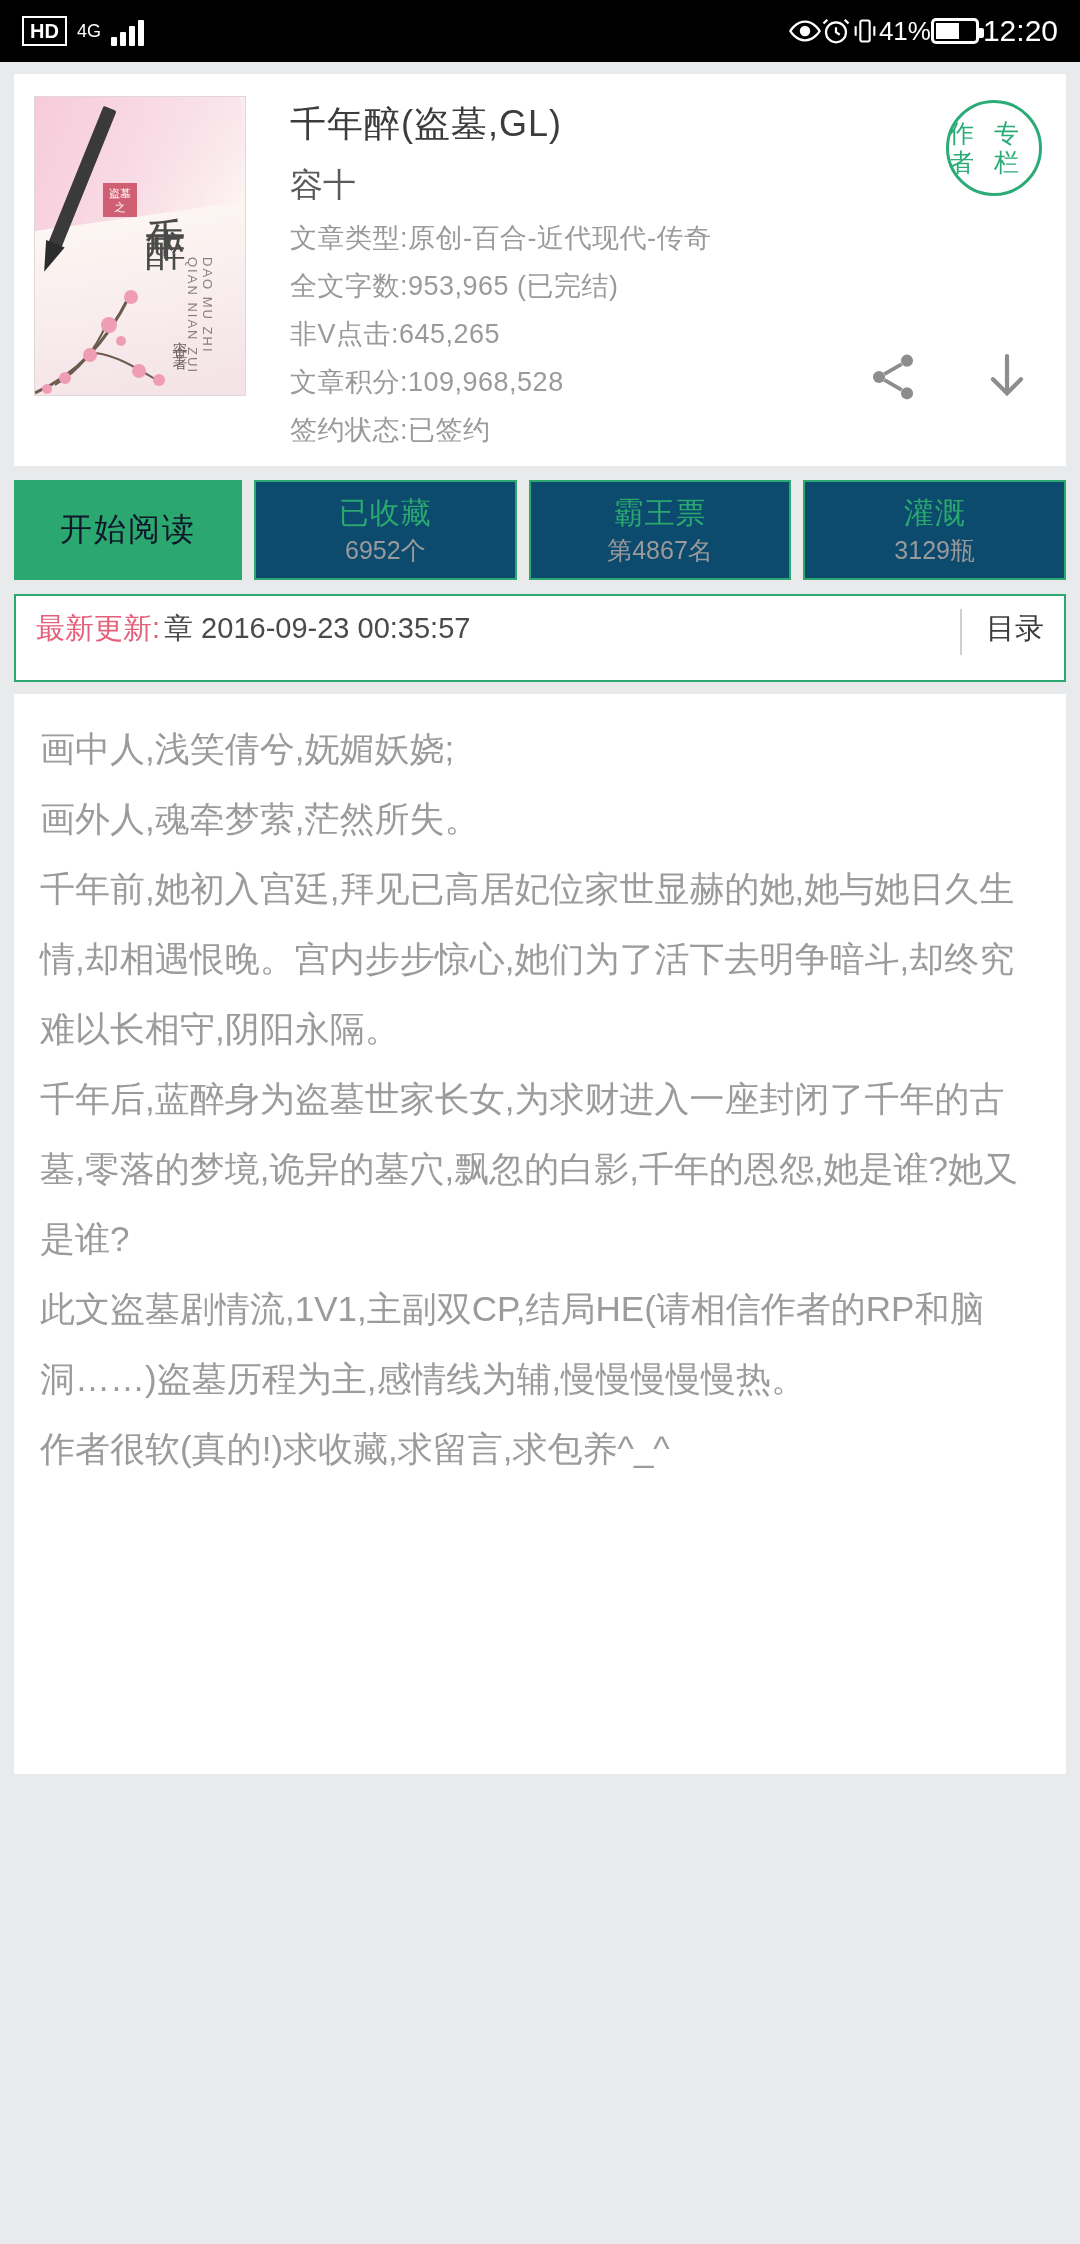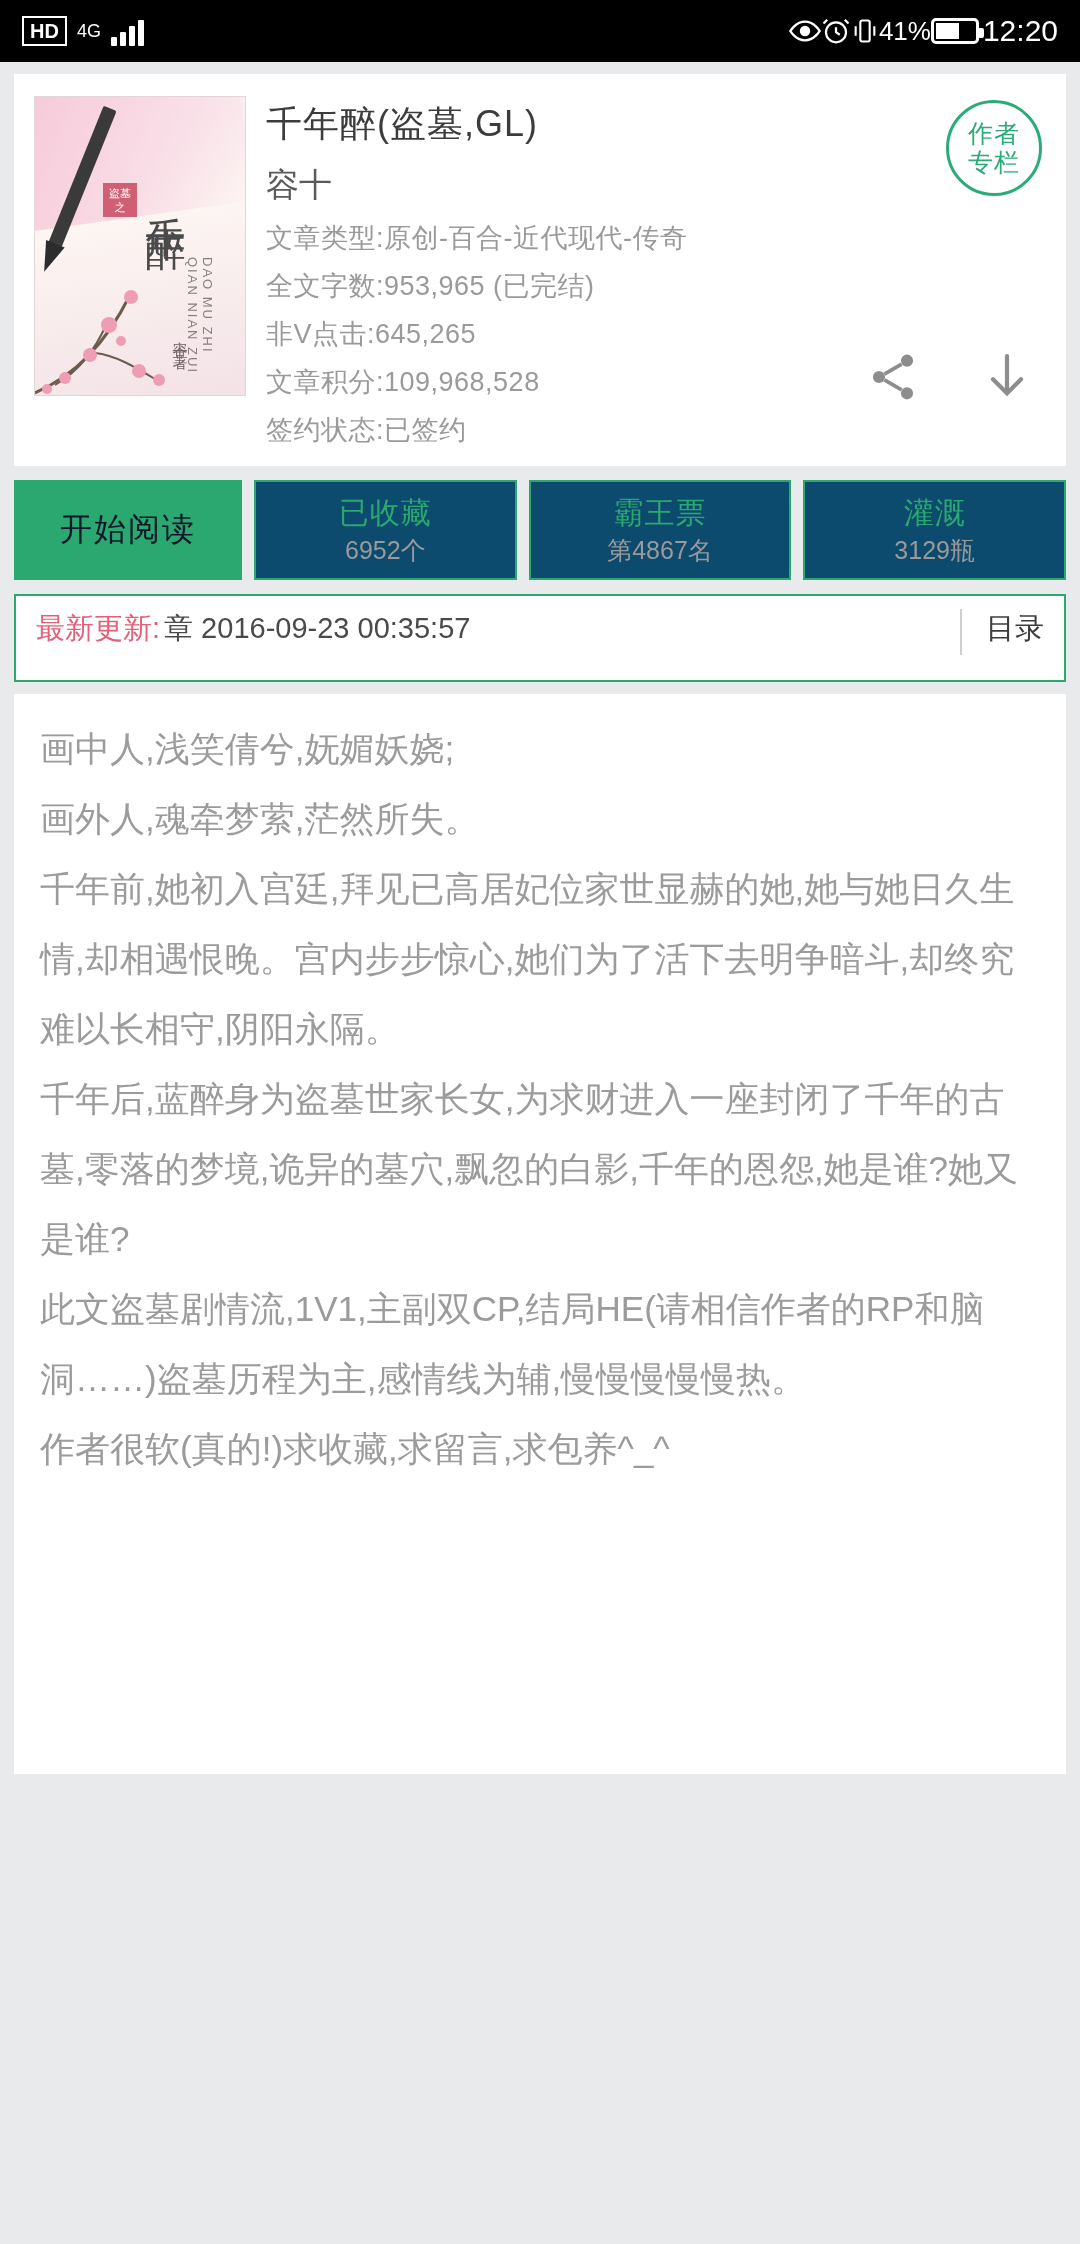--- a/index.html
+++ b/index.html
@@ -102,32 +102,32 @@
     font-size: 11px; text-align: center; line-height: 14px; padding: 3px;
   }
   .cover .author-v {
     position: absolute; top: 232px; right: 56px;
     font-size: 15px; color: #6d6164; writing-mode: vertical-rl; letter-spacing: 3px;
   }
   .cover .branch {
     position: absolute; left: 0; bottom: 0; width: 212px; height: 120px;
   }
 
-  .book-info { flex: 1; padding-left: 20px; padding-top: 4px; }
+  .book-info { flex: 1; padding-left: 44px; padding-top: 4px; }
   .book-title {
     font-size: 36px; color: #3c3c3c; font-weight: normal; letter-spacing: 1px;
   }
   .book-author { font-size: 33px; color: #5a5a5a; margin-top: 14px; }
   .meta-line { font-size: 27px; color: #9a9a9a; margin-top: 12px; letter-spacing: .5px; }
 
   .author-col-badge {
     position: absolute; top: 26px; right: 24px;
     width: 96px; height: 96px; border-radius: 50%;
     border: 3px solid #2bab77; color: #2bab77;
-    display: flex; flex-direction: column; align-items: center; justify-content: center;
+    display: flex; align-items: center; justify-content: center;
     font-size: 25px; line-height: 29px; letter-spacing: 1px;
   }
   .icon-row {
     position: absolute; right: 30px; bottom: 60px;
     display: flex; align-items: center; gap: 56px;
   }
   .icon-btn { width: 58px; height: 58px; display: flex; align-items: center; justify-content: center; }
 
   
   .actions {

